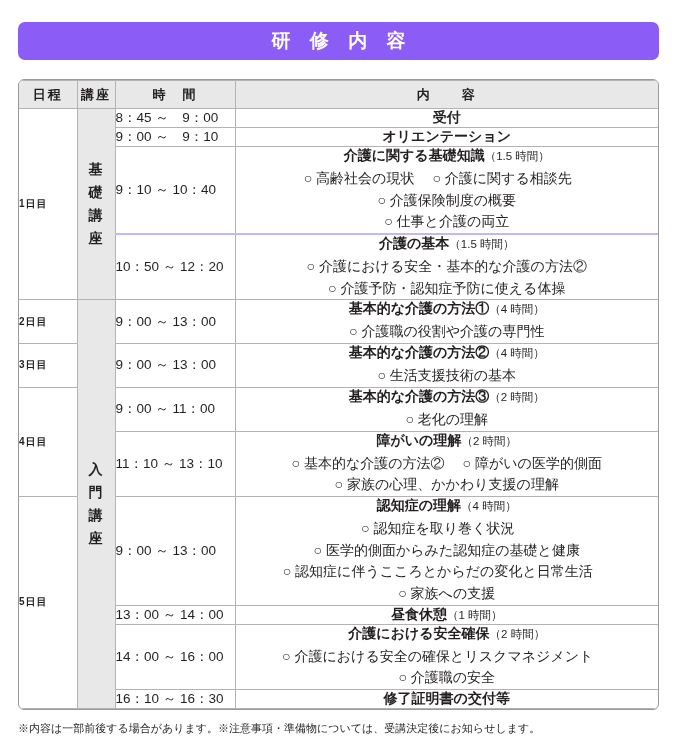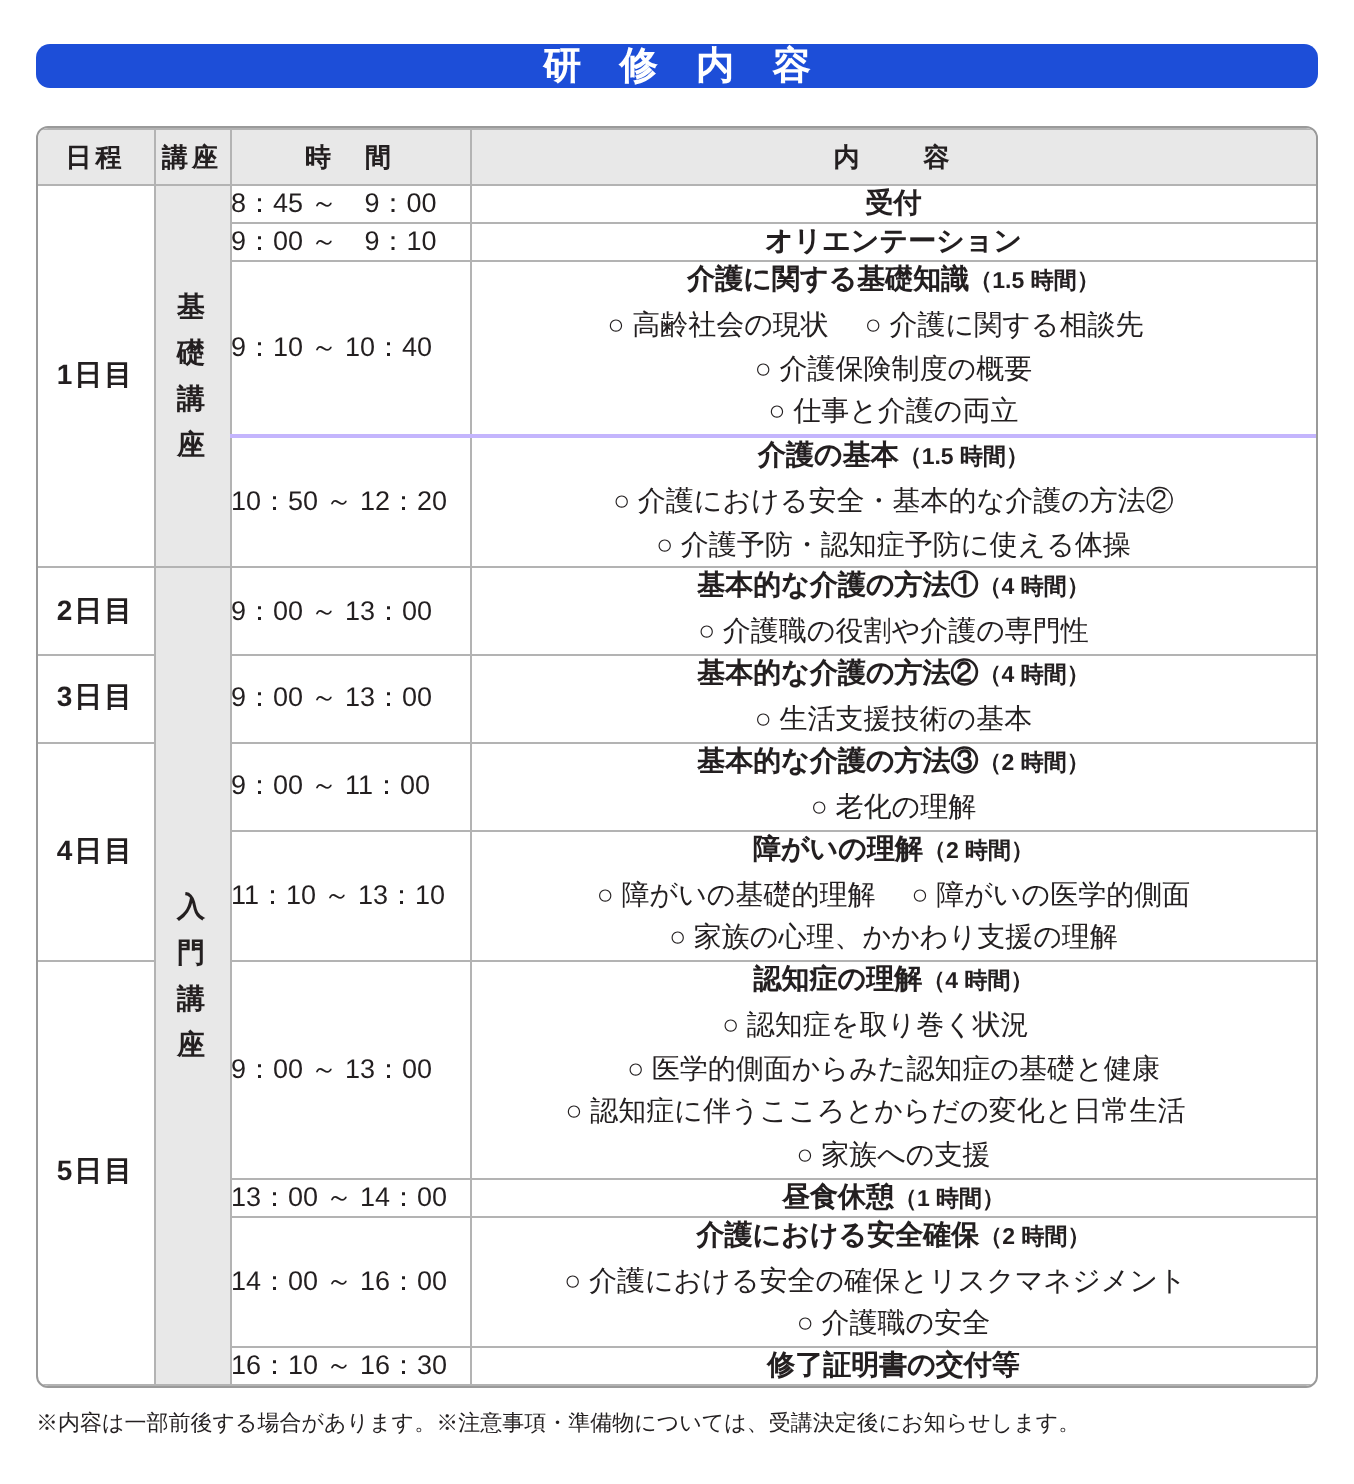--- a/index.html
+++ b/index.html
@@ -18,22 +18,22 @@
     position: relative;
     width: 677px;
     height: 742px;
     box-sizing: border-box;
     padding: 0 18px;
   }
 
   
   .title-banner {
     margin-top: 22px;
-    height: 22px;
-    background: #1d4ed8;
+    height: 38px;
+    background: #8b5cf6;
     border-radius: 7px;
     display: flex;
     align-items: center;
     justify-content: center;
   }
   .title-banner .title-text {
     color: #ffffff;
     font-size: 19px;
     font-weight: bold;
     letter-spacing: 7px;
@@ -67,22 +67,22 @@
     height: 27px;
     text-align: center;
     border-top: 0;
     letter-spacing: 2px;
   }
   .col-day   { width: 58px; }
   .col-cat   { width: 38px; }
   .col-time  { width: 120px; }
 
   td.day {
-    text-align: center;
-    font-size: 14px;
+    text-align: left;
+    font-size: 10px;
     font-weight: bold;
     letter-spacing: 1px;
   }
   td.cat {
     background: #e8e8e8;
     text-align: center;
     font-size: 14px;
     font-weight: bold;
     line-height: 1.65;
     letter-spacing: 1px;
@@ -102,21 +102,21 @@
   td.content {
     padding: 7px 9px 8px 9px;
     text-align: center;
   }
   .c-title {
     font-size: 14px;
     font-weight: bold;
   }
   .c-title .dur {
     font-size: 11.5px;
-    font-weight: bold;
+    font-weight: normal;
   }
   .c-sub {
     margin-top: 3px;
     font-size: 14px;
     line-height: 1.55;
     color: #231f20;
   }
   .c-sub .bullet-item { white-space: nowrap; }
   .c-sub .gap { display: inline-block; width: 18px; }
 
@@ -265,21 +265,21 @@
           </td>
         </tr>
 
         <tr class="dotted-top">
           <td class="time">11：10 ～ 13：10</td>
           <td class="content">
             <div class="c-title">
               <span>障がいの理解</span><span class="dur">（2 時間）</span>
             </div>
             <div class="c-sub">
-              <span class="bullet-item">○ 障がいの基礎的理解</span><span class="gap"></span><span class="bullet-item">○ 障がいの医学的側面</span><br>
+              <span class="bullet-item">○ 基本的な介護の方法②</span><span class="gap"></span><span class="bullet-item">○ 障がいの医学的側面</span><br>
               <span class="bullet-item">○ 家族の心理、かかわり支援の理解</span>
             </div>
           </td>
         </tr>
 
         <tr>
           <td class="day" rowspan="4">5日目</td>
           <td class="time">9：00 ～ 13：00</td>
           <td class="content">
             <div class="c-title">

